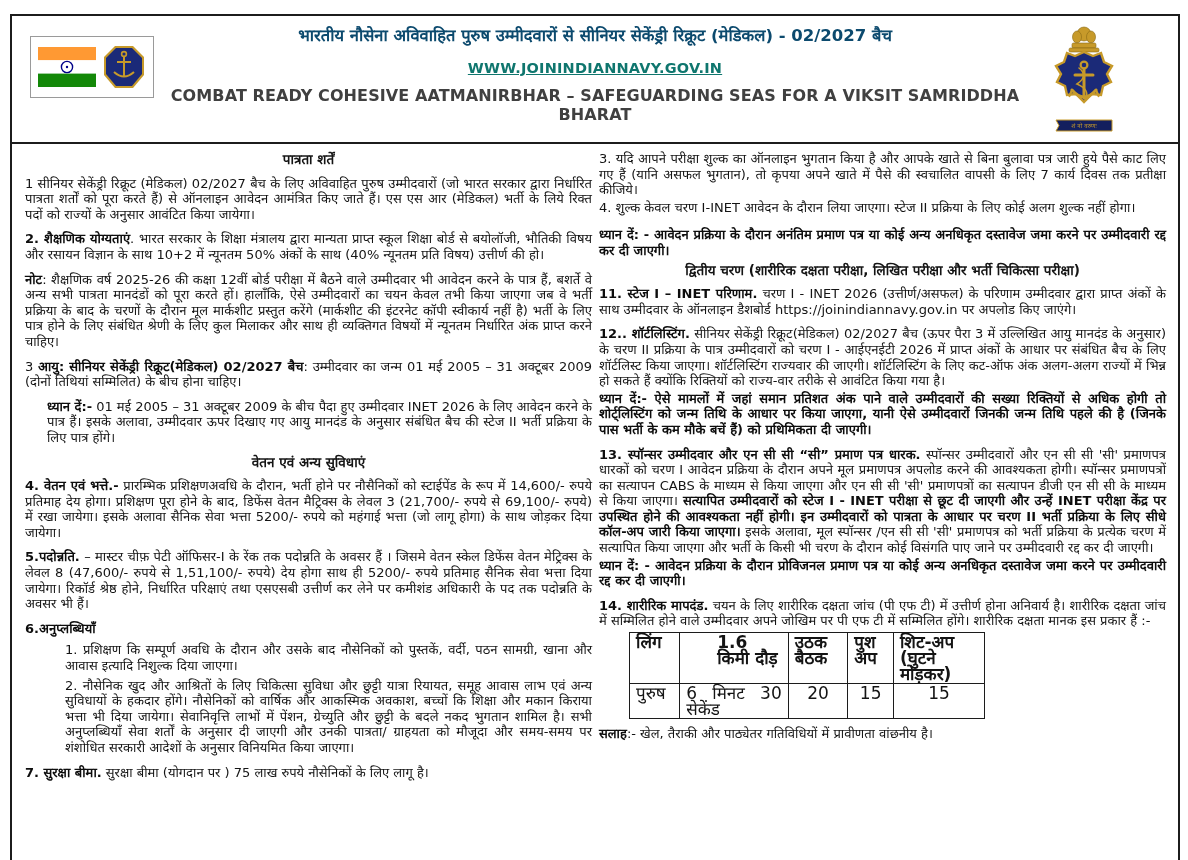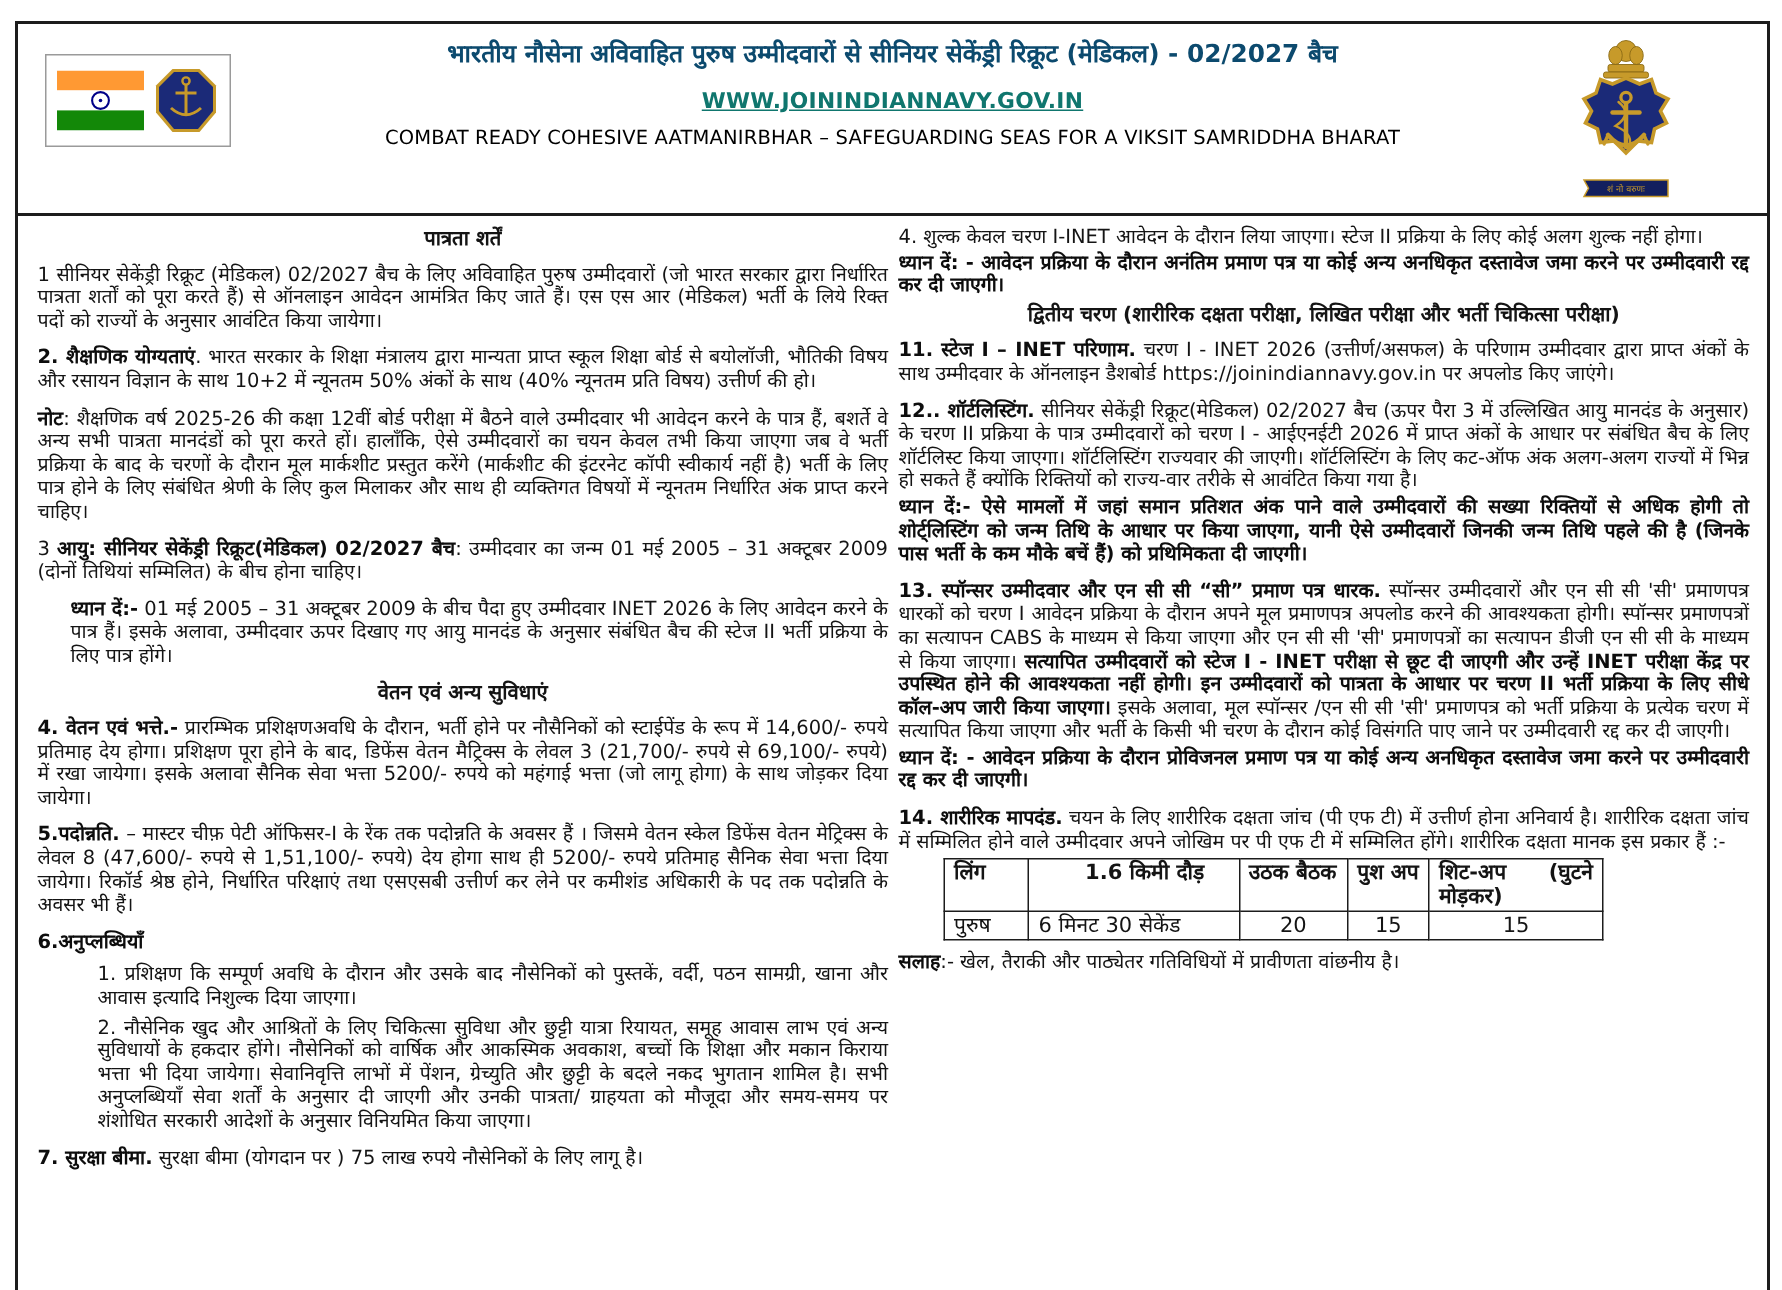--- a/index.html
+++ b/index.html
@@ -3,33 +3,33 @@
 <meta charset="utf-8">
 <style>
   html,body{margin:0;padding:0;background:#ffffff;}
   body{width:1188px;height:860px;overflow:hidden;font-family:"DejaVu Sans","Liberation Sans",sans-serif;color:#141414;}
   .sheet{position:absolute;left:10px;top:14px;width:1166px;height:846px;border:2px solid #1c1c1c;border-bottom:none;background:#fff;}
   
   .hdr{position:relative;height:126px;border-bottom:2px solid #1c1c1c;}
   .hdr-center{margin:0 150px;text-align:center;padding-top:9px;}
   .title{font-weight:bold;font-size:16.5px;line-height:21px;color:#0c4a6e;}
   .url{display:inline-block;margin-top:14px;font-weight:bold;font-size:14.5px;color:#0f766e;text-decoration:underline;letter-spacing:.2px;}
-  .tagline{margin-top:9px;font-weight:normal;font-size:13px;color:#000000;letter-spacing:.1px;}
+  .tagline{margin-top:9px;font-weight:bold;font-size:16px;color:#404040;letter-spacing:.1px;}
   .flagbox{position:absolute;left:18px;top:20px;width:122px;height:60px;background:#fff;border:1px solid #9a9a9a;display:flex;align-items:center;justify-content:space-evenly;}
   .crest{position:absolute;right:58px;top:6px;}
   
   .cols{display:flex;gap:7px;padding:7px 12px 0 13px;}
   .col{width:50%;font-size:13px;line-height:15.6px;text-align:justify;}
   .col p{margin:0 0 9px 0;}
   .col h3{margin:1px 0 8px 0;font-size:13.5px;text-align:center;font-weight:bold;}
   .indent{margin-left:22px !important;}
   .sub{margin-left:40px !important;}
   b{color:#0d0d0d;}
   
-  table.pft{border-collapse:collapse;margin:2px 12px 7px 30px;width:440px;font-size:14px;}
+  table.pft{border-collapse:collapse;margin:2px 12px 7px 30px;width:356px;font-size:17px;}
   table.pft th,table.pft td{border:1.6px solid #1c1c1c;padding:1px 6px;vertical-align:top;line-height:16px;}
   table.pft th{font-weight:bold;text-align:left;}
   table.pft th.spread{text-align:justify;text-align-last:justify;}
   table.pft td.num{text-align:center;}
   .cutline{height:6px;overflow:hidden;text-align:center;font-weight:bold;font-size:13px;}
 </style>
 </head>
 <body>
 
 <div class="sheet">
@@ -99,21 +99,22 @@
       <h3>वेतन एवं अन्य सुविधाएं</h3>
       <p><b>4. वेतन एवं भत्ते.-</b><span> प्रारम्भिक प्रशिक्षणअवधि के दौरान, भर्ती होने पर नौसैनिकों को स्टाईपेंड के रूप में 14,600/- रुपये प्रतिमाह देय होगा। प्रशिक्षण पूरा होने के बाद, डिफेंस वेतन मैट्रिक्स के लेवल 3 (21,700/- रुपये से 69,100/- रुपये) में रखा जायेगा। इसके अलावा सैनिक सेवा भत्ता 5200/- रुपये को महंगाई भत्ता (जो लागू होगा) के साथ जोड़कर दिया जायेगा।</span></p>
       <p><b>5.पदोन्नति.</b><span> – मास्टर चीफ़ पेटी ऑफिसर-I के रेंक तक पदोन्नति के अवसर हैं । जिसमे वेतन स्केल डिफेंस वेतन मेट्रिक्स के लेवल 8 (47,600/- रुपये से 1,51,100/- रुपये) देय होगा साथ ही 5200/- रुपये प्रतिमाह सैनिक सेवा भत्ता दिया जायेगा। रिकॉर्ड श्रेष्ठ होने, निर्धारित परिक्षाएं तथा एसएसबी उत्तीर्ण कर लेने पर कमीशंड अधिकारी के पद तक पदोन्नति के अवसर भी हैं।</span></p>
       <p style="margin-bottom:6px"><b>6.अनुप्लब्धियाँ</b></p>
       <p class="sub" style="margin-bottom:4px"><span>1.   प्रशिक्षण कि सम्पूर्ण अवधि के दौरान और उसके बाद नौसेनिकों को पुस्तकें, वर्दी, पठन सामग्री, खाना और आवास इत्यादि निशुल्क दिया जाएगा।</span></p>
       <p class="sub"><span>2.   नौसेनिक खुद और आश्रितों के लिए चिकित्सा सुविधा और छुट्टी यात्रा रियायत, समूह आवास लाभ एवं अन्य सुविधायों के हकदार होंगे। नौसेनिकों को वार्षिक और आकस्मिक अवकाश, बच्चों कि शिक्षा और मकान किराया भत्ता भी दिया जायेगा। सेवानिवृत्ति लाभों में पेंशन, ग्रेच्युति और छुट्टी के बदले नकद भुगतान शामिल है। सभी अनुप्लब्धियाँ सेवा शर्तों के अनुसार दी जाएगी और उनकी पात्रता/ ग्राहयता को मौजूदा और समय-समय पर शंशोधित सरकारी  आदेशों के अनुसार विनियमित किया जाएगा।</span></p>
       <p style="margin-bottom:0"><b>7. सुरक्षा बीमा.</b><span>  सुरक्षा बीमा (योगदान पर ) 75 लाख रुपये नौसेनिकों के लिए लागू है।</span></p>
     </div>
 
     <div class="col">
-      <p style="margin-bottom:1px"><span>4. शुल्क केवल चरण I-INET आवेदन के दौरान लिया जाएगा। स्टेज II प्रक्रिया के लिए कोई अलग शुल्क नहीं होगा।</span></p>
+      <p style="margin-bottom:2px"><span>3. यदि आपने परीक्षा शुल्क का ऑनलाइन भुगतान किया है और आपके खाते से बिना बुलावा पत्र जारी हुये पैसे काट लिए गए हैं (यानि असफल भुगतान), तो कृपया अपने खाते में पैसे की स्वचालित वापसी के लिए 7 कार्य दिवस तक प्रतीक्षा कीजिये।</span></p>
+      <p style="margin-bottom:12px"><span>4. शुल्क केवल चरण I-INET आवेदन के दौरान लिया जाएगा। स्टेज II प्रक्रिया के लिए कोई अलग शुल्क नहीं होगा।</span></p>
       <p style="margin-bottom:4px"><b>ध्यान दें: - आवेदन प्रक्रिया के दौरान अनंतिम प्रमाण पत्र या कोई अन्य अनधिकृत दस्तावेज जमा करने पर उम्मीदवारी रद्द कर दी जाएगी।</b></p>
       <h3>द्वितीय चरण (शारीरिक दक्षता परीक्षा, लिखित परीक्षा और भर्ती चिकित्सा परीक्षा)</h3>
       <p><b>11. स्टेज I – INET परिणाम.</b><span> चरण I - INET 2026 (उत्तीर्ण/असफल) के परिणाम उम्मीदवार द्वारा प्राप्त अंकों के साथ उम्मीदवार के ऑनलाइन डैशबोर्ड https://joinindiannavy.gov.in पर अपलोड किए जाएंगे।</span></p>
       <p style="margin-bottom:2px"><b>12.. शॉर्टलिस्टिंग.</b><span> सीनियर सेकेंड्री रिक्रूट(मेडिकल) 02/2027 बैच (ऊपर पैरा 3 में उल्लिखित आयु मानदंड के अनुसार) के चरण II प्रक्रिया के पात्र उम्मीदवारों को चरण I - आईएनईटी 2026 में प्राप्त  अंकों के आधार पर संबंधित बैच के लिए शॉर्टलिस्ट किया जाएगा। शॉर्टलिस्टिंग राज्यवार की जाएगी। शॉर्टलिस्टिंग के लिए कट-ऑफ अंक अलग-अलग राज्यों में भिन्न हो सकते हैं क्योंकि रिक्तियों को राज्य-वार तरीके से आवंटित किया गया है।</span></p>
       <p><b>ध्यान दें:- ऐसे मामलों में जहां समान प्रतिशत अंक पाने वाले उम्मीदवारों की सख्या रिक्तियों से अधिक होगी तो शोर्ट्लिस्टिंग को जन्म तिथि के आधार पर किया जाएगा, यानी ऐसे उम्मीदवारों जिनकी जन्म तिथि पहले की है (जिनके पास भर्ती के कम मौके बचें हैं) को प्रथिमिकता दी जाएगी।</b></p>
       <p style="margin-bottom:2px"><b>13. स्पॉन्सर उम्मीदवार और एन सी सी “सी” प्रमाण पत्र धारक.</b><span>  स्पॉन्सर उम्मीदवारों और एन सी सी 'सी' प्रमाणपत्र धारकों को चरण I आवेदन प्रक्रिया के दौरान अपने मूल प्रमाणपत्र अपलोड करने की आवश्यकता होगी। स्पॉन्सर प्रमाणपत्रों का सत्यापन CABS के माध्यम से किया जाएगा और एन सी सी 'सी' प्रमाणपत्रों का सत्यापन डीजी एन सी सी के माध्यम से किया जाएगा। </span><b>सत्यापित उम्मीदवारों को स्टेज I - INET परीक्षा से छूट दी जाएगी और उन्हें INET परीक्षा केंद्र पर उपस्थित होने की आवश्यकता नहीं होगी। इन उम्मीदवारों को पात्रता के आधार पर चरण II भर्ती प्रक्रिया के लिए सीधे कॉल-अप जारी किया जाएगा।</b><span> इसके अलावा, मूल स्पॉन्सर /एन सी सी 'सी' प्रमाणपत्र को भर्ती प्रक्रिया के प्रत्येक चरण में सत्यापित किया जाएगा और भर्ती के किसी भी चरण के दौरान कोई विसंगति पाए जाने पर उम्मीदवारी रद्द कर दी जाएगी।</span></p>
       <p><b>ध्यान दें: - आवेदन प्रक्रिया के दौरान प्रोविजनल प्रमाण पत्र या कोई अन्य अनधिकृत दस्तावेज जमा करने पर उम्मीदवारी रद्द कर दी जाएगी।</b></p>
       <p style="margin-bottom:3px"><b>14. शारीरिक मापदंड.</b><span> चयन के लिए शारीरिक दक्षता जांच (पी एफ टी) में उत्तीर्ण होना अनिवार्य है। शारीरिक दक्षता जांच में सम्मिलित होने वाले उम्मीदवार अपने जोखिम पर पी एफ टी में सम्मिलित होंगे। शारीरिक दक्षता मानक इस प्रकार हैं :-</span></p>
 
       <table class="pft">

